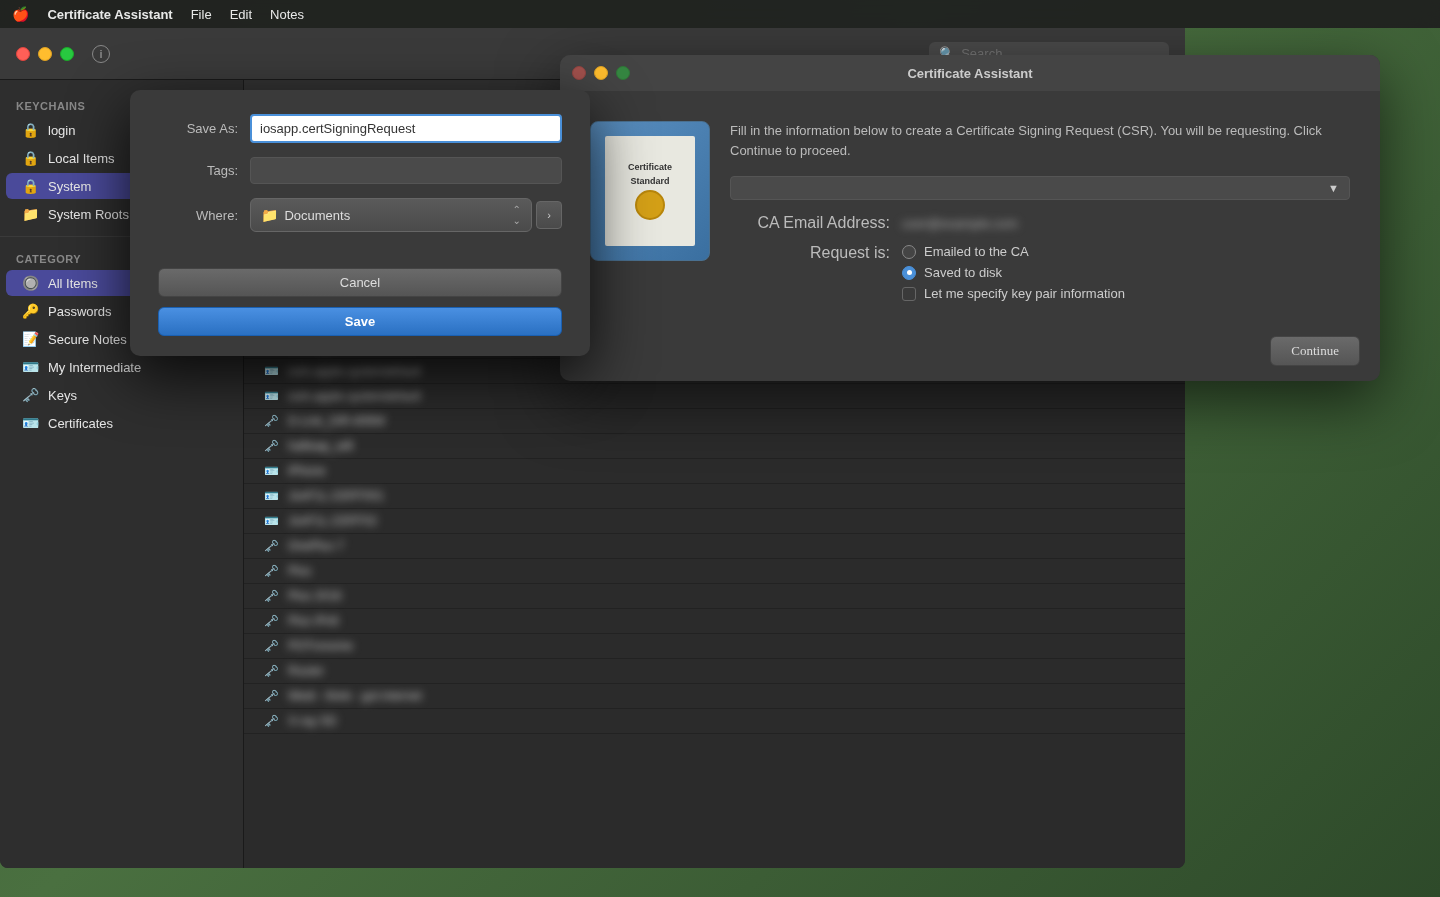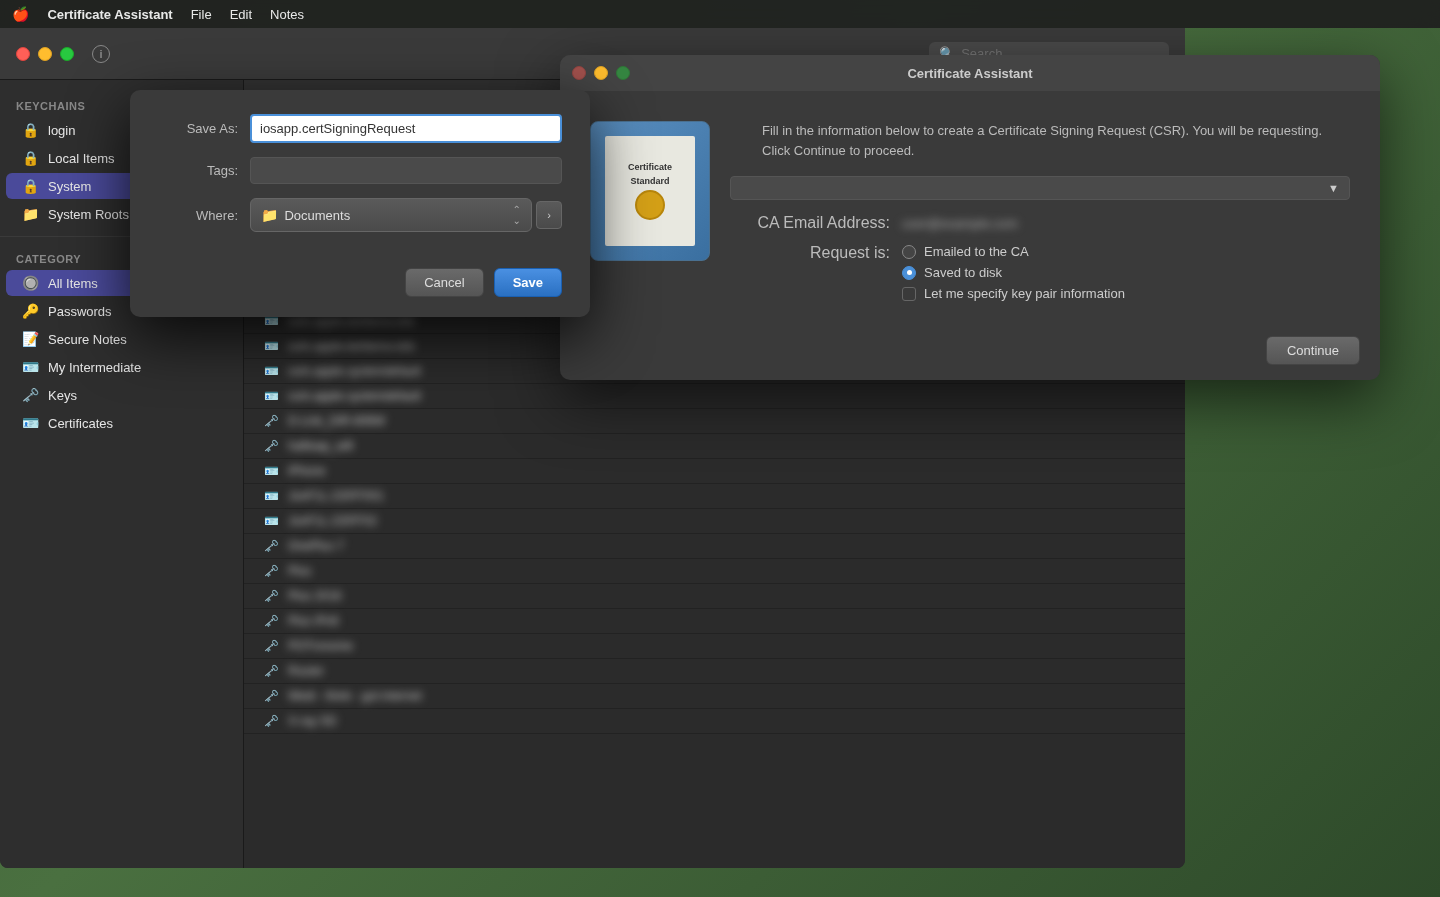--- a/index.html
+++ b/index.html
@@ -454,20 +454,21 @@
       padding: 6px 20px;
       border-radius: 6px;
       font-size: 13px;
       cursor: pointer;
       border: none;
     }
     .btn-continue {
       background: linear-gradient(180deg, #6a6a6a, #555);
       color: #ddd;
       border: 1px solid #444;
+      font-family: Liberation Serif, serif;
     }
 
     
     .save-dialog {
       position: absolute;
       top: 90px;
       left: 130px;
       width: 460px;
       background: #3a3a3a;
       border-radius: 10px;
@@ -561,20 +562,21 @@
       cursor: pointer;
       color: #ccc;
       font-size: 11px;
     }
 
     .save-dialog-buttons {
       display: flex;
       justify-content: flex-end;
       gap: 10px;
       padding: 0 28px 20px;
+      flex-direction: column;
     }
     .btn-cancel {
       background: linear-gradient(180deg, #6a6a6a, #555);
       color: #ddd;
       border: 1px solid #444;
       padding: 6px 18px;
       border-radius: 6px;
       font-size: 13px;
       cursor: pointer;
     }
@@ -813,21 +815,21 @@
         <div class="cert-big-icon">
           <div class="cert-big-inner">
             <span class="cert-big-text">Certificate</span>
             <span class="cert-big-text">Standard</span>
             <div class="cert-big-seal"></div>
           </div>
         </div>
       </div>
 
       <div style="flex:1; padding-top:10px;">
-        <div style="font-size:13px; color:#bbb; margin-bottom:16px; line-height:1.5;margin-left:32px;">
+        <div style="font-size:13px; color:#bbb; margin-bottom:16px; line-height:1.5;">
           Fill in the information below to create a Certificate Signing Request (CSR). You will be requesting. Click Continue to proceed.
         </div>
 
         <div style="display:flex; align-items:center; gap:8px; margin-bottom:14px;">
           <div style="flex:1; background:#4a4a4a; border:1px solid #555; border-radius:4px; padding:5px 10px; display:flex; align-items:center; justify-content:space-between;">
             <span style="font-size:13px; color:#ccc;"></span>
             <span style="color:#ccc; font-size:11px;">▼</span>
           </div>
         </div>
 

